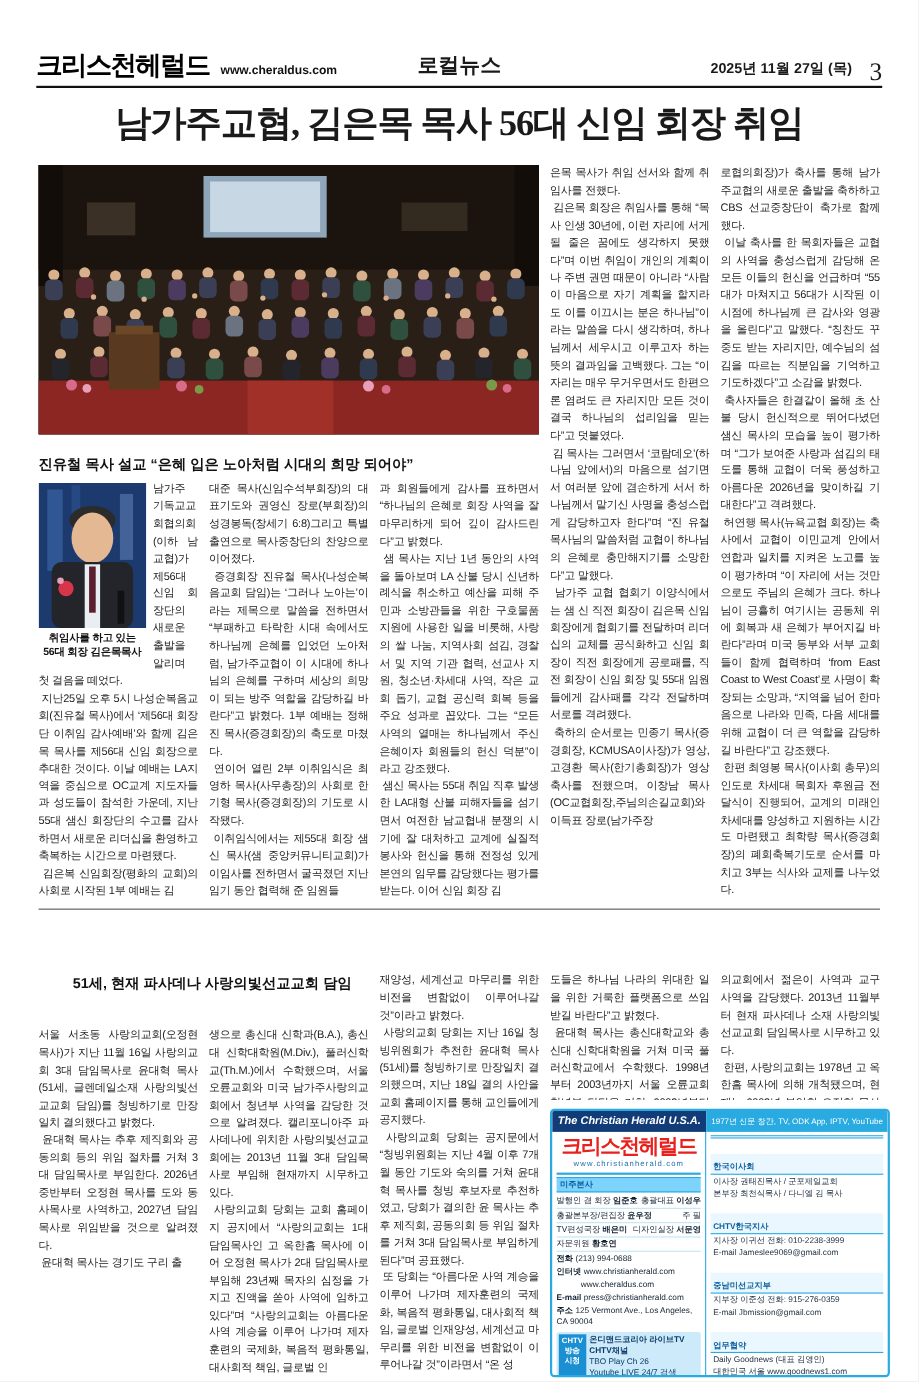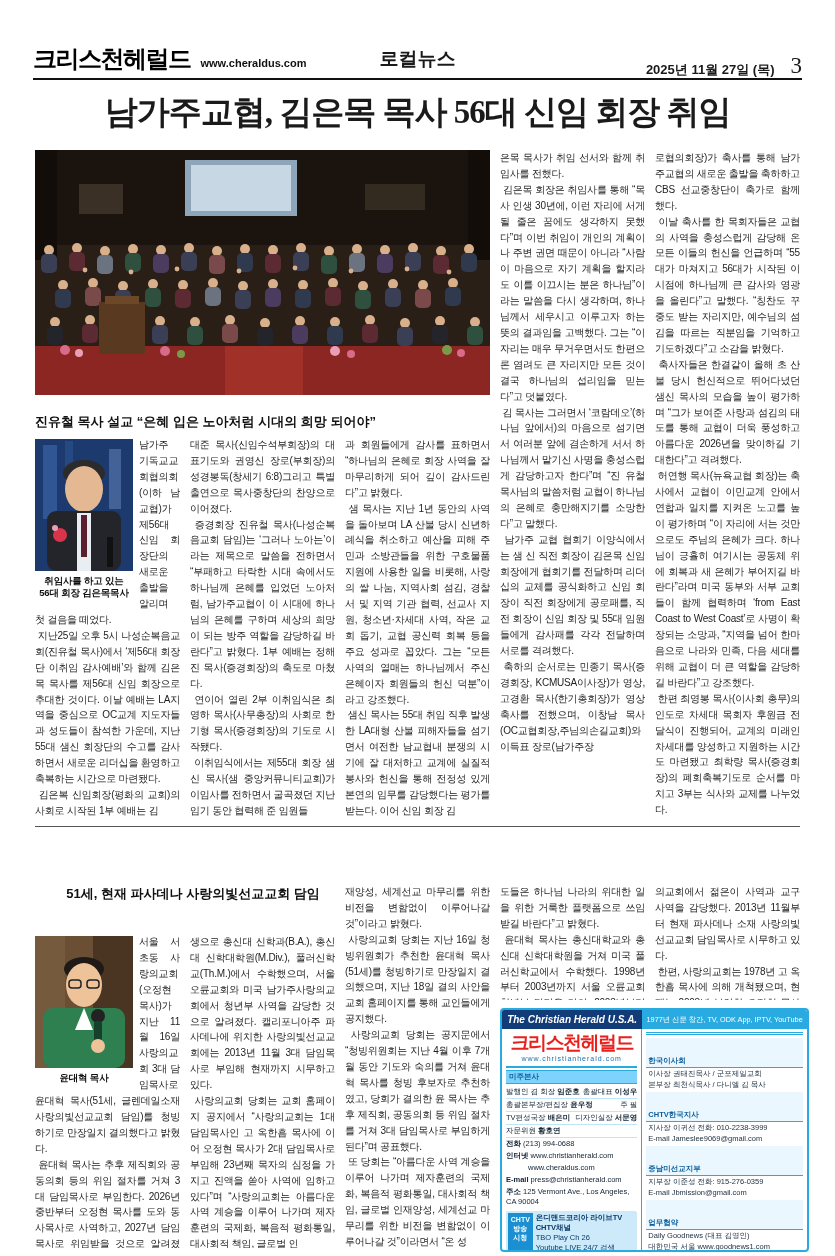--- a/index.html
+++ b/index.html
@@ -5,21 +5,21 @@
   html,body{margin:0;padding:0;background:#e9e9e9;}
   #page{position:relative;width:835px;height:1256px;background:#fff;margin:0 auto;
         font-family:"Liberation Sans",sans-serif;color:#1a1a1a;overflow:hidden;}
   
   .hdr{position:absolute;left:33px;right:33px;top:40px;height:38px;
        border-bottom:2px solid #111;display:flex;align-items:center;}
   .hdr-left{flex:1;display:flex;align-items:baseline;}
   .hdr-logo{font-weight:bold;font-size:24px;letter-spacing:-1.5px;color:#000;}
   .hdr-url{font-size:11px;font-weight:bold;margin-left:10px;color:#111;}
   .hdr-sec{font-size:19px;font-weight:bold;}
-  .hdr-right{flex:1;display:flex;justify-content:flex-end;align-items:flex-end;margin-top:14px;}
+  .hdr-right{flex:1;display:flex;justify-content:flex-end;align-items:flex-start;margin-top:14px;}
   .hdr-date{font-size:13px;font-weight:bold;}
   .hdr-page{font-size:23px;margin-left:16px;font-family:"Liberation Serif",serif;}
   
   .h1{position:absolute;left:35px;right:35px;top:90px;text-align:center;
       font-size:33px;font-weight:bold;font-family:"Liberation Serif",serif;letter-spacing:-1px;}
   .divider{position:absolute;left:35px;right:35px;top:826px;border-top:1px solid #555;}
   .h2{position:absolute;left:35px;right:35px;top:834px;text-align:center;
       font-size:27px;font-weight:bold;font-family:"Liberation Serif",serif;
       color:#c42a24;letter-spacing:-1px;}
   .subhead{position:absolute;left:48px;width:290px;top:884px;text-align:center;
@@ -66,21 +66,21 @@
   .ad-row{display:flex;justify-content:space-between;border-bottom:1px solid #bfe6f7;padding:1px 0;}
   .ad-contact div{padding:1px 0;}
   .ad-chtv{background:#cdeafb;display:flex;gap:3px;padding:2px;margin-top:3px;border-radius:2px;}
   .chtv-badge{background:#1a8fd1;color:#fff;font-weight:bold;white-space:pre-line;
       text-align:center;padding:2px;font-size:7px;line-height:9px;}
   .chtv-lines{color:#0b3a66;}
   .chtv-lines .l1{font-weight:bold;}
   .ad-right{flex:1;padding:3px 4px;box-sizing:border-box;}
   .ad-rwrap{border-top:3px double #29abe2;padding-top:1px;}
   .ad-rsec-t{font-weight:bold;color:#0b5f9e;border-bottom:1px solid #29abe2;
-      margin-top:2px;padding:18px 0 1px 2px;background:#eaf7fe;}
+      margin-top:13px;padding:7px 0 1px 2px;background:#eaf7fe;}
   .ad-rline{padding:1px 0 0 2px;color:#234;}
   .ad-foot{font-weight:bold;margin-top:3px;border-top:1px solid #29abe2;padding-top:2px;}
   b{font-weight:bold;}
 </style>
 </head>
 <body>
 
 <div id="page">
 
   <div class="hdr">
@@ -238,37 +238,20 @@
 &nbsp;허연행 목사(뉴욕교협 회장)는 축사에서 교협이 이민교계 안에서 연합과 일치를 지켜온 노고를 높이 평가하며 “이 자리에 서는 것만으로도 주님의 은혜가 크다. 하나님이 긍휼히 여기시는 공동체 위에 회복과 새 은혜가 부어지길 바란다”라며 미국 동부와 서부 교회들이 함께 협력하며 ‘from East Coast to West Coast’로 사명이 확장되는 소망과, “지역을 넘어 한마음으로 나라와 민족, 다음 세대를 위해 교협이 더 큰 역할을 감당하길 바란다”고 강조했다.
 &nbsp;한편 최영봉 목사(이사회 총무)의 인도로 차세대 목회자 후원금 전달식이 진행되어, 교계의 미래인 차세대를 양성하고 지원하는 시간도 마련됐고 최학량 목사(증경회장)의 폐회축복기도로 순서를 마치고 3부는 식사와 교제를 나누었다.</span>
   </div>
 
   <div class="divider"></div>
   <div class="subhead">
     <div>51세, 현재 파사데나 사랑의빛선교교회 담임</div>
   </div>
 
   <div class="col" id="a2c1">
-    <div class="pbox">
-      <svg class="pimg" viewBox="0 0 98 132" xmlns="http://www.w3.org/2000/svg">
-        <rect width="98" height="132" fill="#6a4f35"></rect>
-        <rect x="58" width="40" height="132" fill="#4a3422"></rect>
-        <rect x="0" y="0" width="30" height="132" fill="#7d6243" opacity="0.6"></rect>
-        <ellipse cx="49" cy="33" rx="20" ry="12" fill="#1f1a17"></ellipse>
-        <ellipse cx="49" cy="49" rx="18" ry="22" fill="#eec39a"></ellipse>
-        <rect x="34" y="44" width="12" height="8" rx="3" fill="none" stroke="#222" stroke-width="1.5"></rect>
-        <rect x="52" y="44" width="12" height="8" rx="3" fill="none" stroke="#222" stroke-width="1.5"></rect>
-        <rect x="8" y="72" width="82" height="60" rx="10" fill="#2e8050"></rect>
-        <polygon points="49,72 40,94 58,94" fill="#fff"></polygon>
-        <circle cx="63" cy="80" r="7" fill="#222"></circle>
-        <rect x="59" y="85" width="8" height="26" rx="3" fill="#15402c"></rect>
-        <circle cx="63" cy="110" r="7" fill="#eec39a"></circle>
-      </svg>
-      <div class="pcap">윤대혁 목사</div>
-    </div>
     <span class="coltext">서울 서초동 사랑의교회(오정현 목사)가 지난 11월 16일 사랑의교회 3대 담임목사로 윤대혁 목사(51세, 글렌데일소재 사랑의빛선교교회 담임)를 청빙하기로 만장일치 결의했다고 밝혔다.
 &nbsp;윤대혁 목사는 추후 제직회와 공동의회 등의 위임 절차를 거쳐 3대 담임목사로 부임한다. 2026년 중반부터 오정현 목사를 도와 동사목사로 사역하고, 2027년 담임목사로 위임받을 것으로 알려졌다.
 &nbsp;윤대혁 목사는 경기도 구리 출</span>
   </div>
   <div class="col" id="a2c2">
     <span class="coltext">생으로 총신대 신학과(B.A.), 총신대 신학대학원(M.Div.), 풀러신학교(Th.M.)에서 수학했으며, 서울 오륜교회와 미국 남가주사랑의교회에서 청년부 사역을 감당한 것으로 알려졌다. 캘리포니아주 파사데나에 위치한 사랑의빛선교교회에는 2013년 11월 3대 담임목사로 부임해 현재까지 시무하고 있다.
 &nbsp;사랑의교회 당회는 교회 홈페이지 공지에서 “사랑의교회는 1대 담임목사인 고 옥한흠 목사에 이어 오정현 목사가 2대 담임목사로 부임해 23년째 목자의 심정을 가지고 진액을 쏟아 사역에 임하고 있다”며 “사랑의교회는 아름다운 사역 계승을 이루어 나가며 제자훈련의 국제화, 복음적 평화통일, 대사회적 책임, 글로벌 인</span>
   </div>
   <div class="col" id="a2c3">
     <span class="coltext">재양성, 세계선교 마무리를 위한 비전을 변함없이 이루어나갈 것”이라고 밝혔다.

